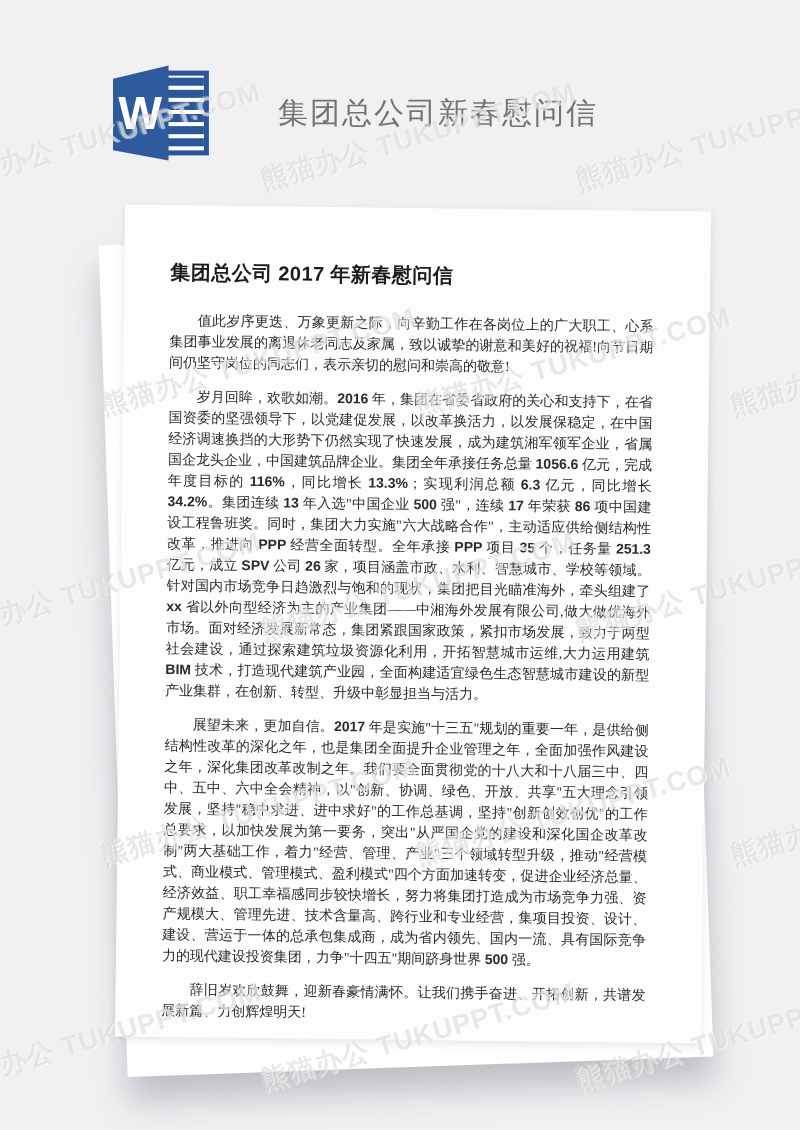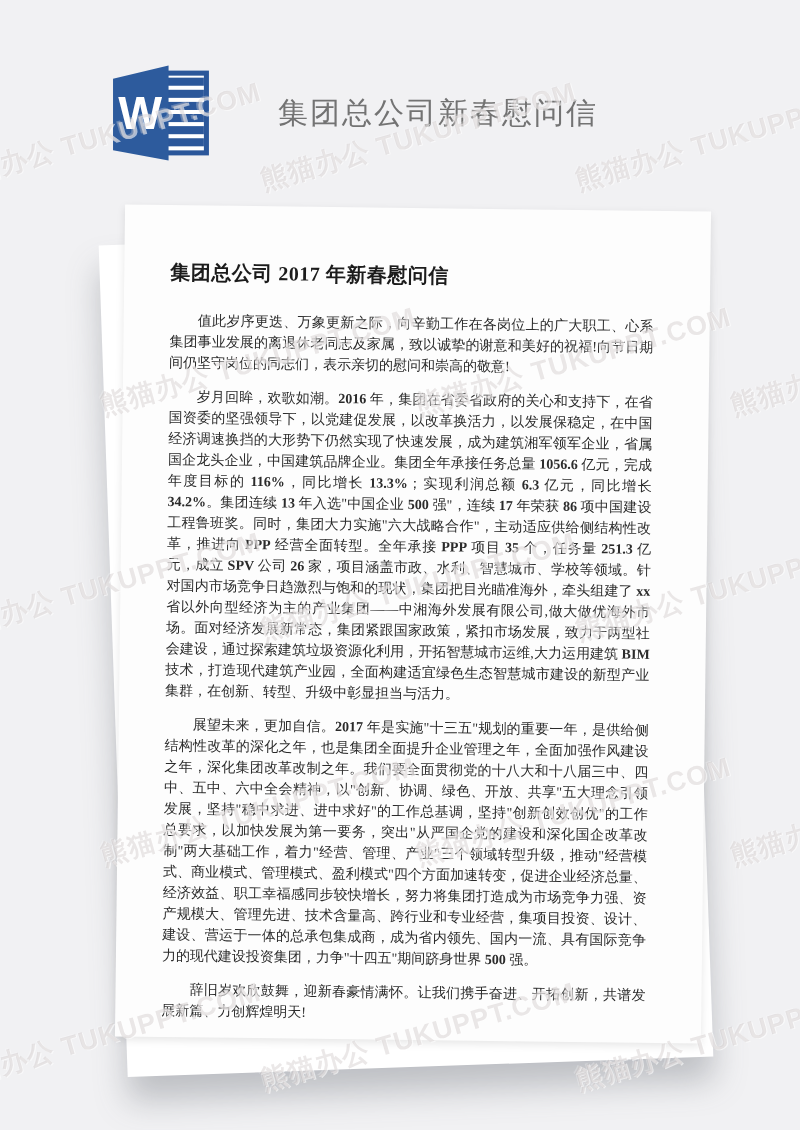--- a/index.html
+++ b/index.html
@@ -59,21 +59,21 @@
   .para{
     margin:0 0 13px 0;
     font-family:"Liberation Serif", "DejaVu Serif", serif;
     font-size:14px;
     line-height:21px;
     color:#2b2b2b;
     text-indent:2em;
     text-align:justify;
   }
   .para b, .doc-title b{
-    font-family:Liberation Serif, serif;
+    font-family:Liberation Sans, sans-serif;
     font-weight:bold;
   }
 
   
   .watermark-layer{
     position:absolute;inset:0;
     z-index:6;
     pointer-events:none;
     overflow:hidden;
   }

